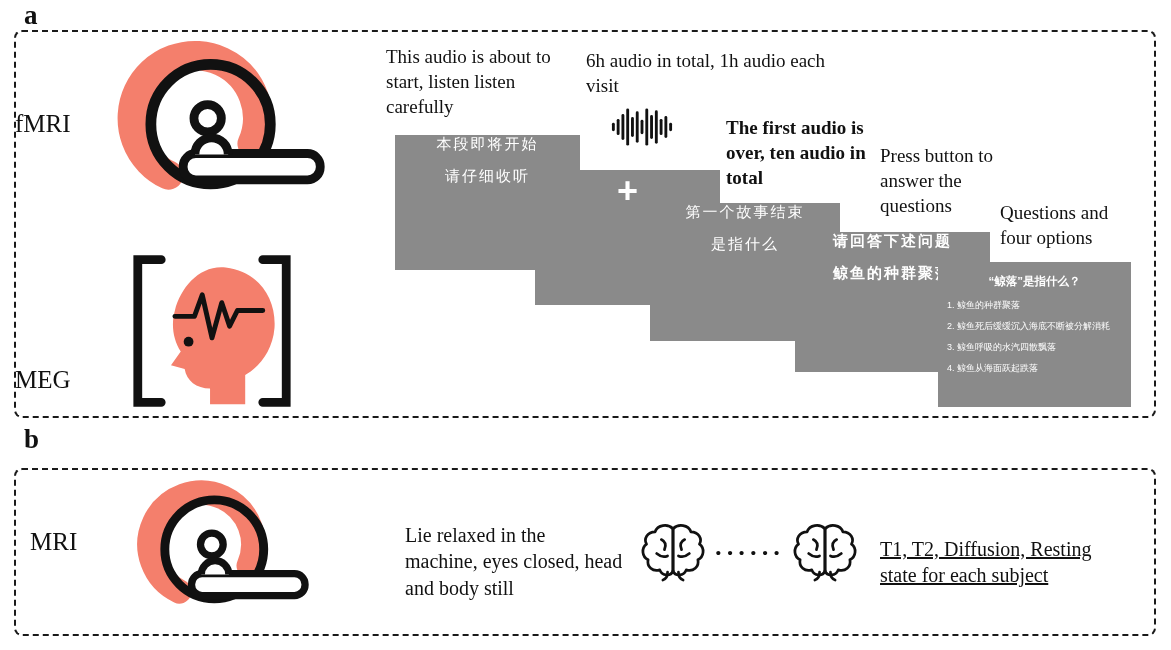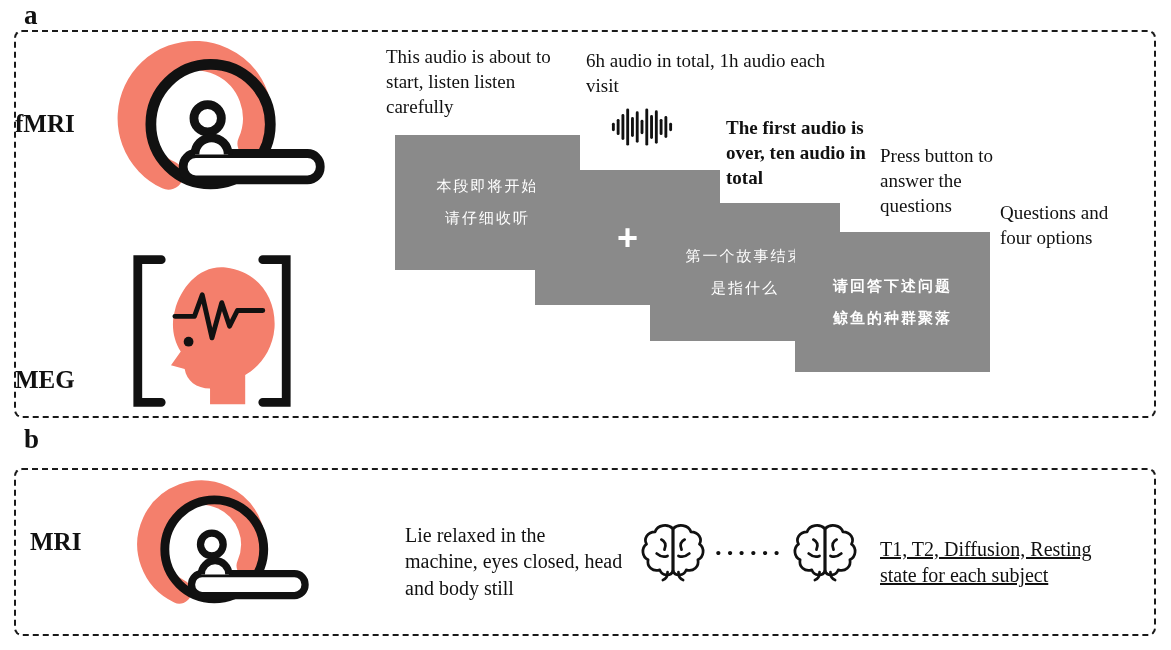--- a/index.html
+++ b/index.html
@@ -1,23 +1,23 @@
 <!DOCTYPE html>
 <html><head>
 <meta charset="utf-8">
 <style>
   html,body{margin:0;padding:0;background:#fff;}
   #figure{position:relative;width:1171px;height:650px;background:#fff;overflow:hidden;
           font-family:"Liberation Serif","DejaVu Serif",serif;color:#111;}
   .panel-letter{position:absolute;font-weight:bold;font-size:27px;}
   .panel-box{position:absolute;border:2px dashed #1a1a1a;border-radius:8px;box-sizing:border-box;}
-  .modality-label{position:absolute;font-weight:bold;font-size:25px;}
+  .modality-label{position:absolute;font-weight:normal;font-size:25px;}
   .caption{position:absolute;font-size:19px;line-height:1.32;z-index:10;}
   .slide{position:absolute;background:#8a8a8a;display:flex;flex-direction:column;
-         align-items:center;justify-content:center;color:#fff;}
+         align-items:center;justify-content:flex-start;color:#fff;}
   .slide .zh{font-family:"Liberation Sans",sans-serif;letter-spacing:2px;font-size:15px;}
   .slide .zh+.zh{margin-top:13px;}
   .fixation{font-size:36px;font-weight:bold;font-family:"Liberation Sans",sans-serif;}
   .qslide{justify-content:flex-start;align-items:stretch;padding:12px 9px;box-sizing:border-box;}
   .qtitle{font-family:"Liberation Sans",sans-serif;font-size:11.5px;text-align:center;
           font-weight:bold;margin-bottom:10px;}
   .qopt{font-family:"Liberation Sans",sans-serif;font-size:9px;margin-bottom:8px;text-align:left;}
   .icon{position:absolute;}
   .icon svg{display:block;width:100%;height:100%;}
   .dots{position:absolute;font-size:26px;font-weight:bold;letter-spacing:3px;color:#111;}
@@ -93,20 +93,27 @@
   <div class="slide" style="left:650px;top:203px;width:190px;height:138px;z-index:3;">
     <div class="zh">第一个故事结束</div>
     <div class="zh">是指什么</div>
   </div>
 
   <div class="slide" style="left:795px;top:232px;width:195px;height:140px;z-index:4;font-weight:bold;">
     <div class="zh">请回答下述问题</div>
     <div class="zh">鲸鱼的种群聚落</div>
   </div>
 
+  <div class="slide qslide" style="left:938px;top:262px;width:193px;height:145px;z-index:5;">
+    <div class="qtitle">“鲸落”是指什么？</div>
+    <div class="qopt">1. 鲸鱼的种群聚落</div>
+    <div class="qopt">2. 鲸鱼死后缓缓沉入海底不断被分解消耗</div>
+    <div class="qopt">3. 鲸鱼呼吸的水汽四散飘落</div>
+    <div class="qopt">4. 鲸鱼从海面跃起跌落</div>
+  </div>
 
   <div class="panel-letter" style="left:24px;top:424px;">b</div>
   <div class="panel-box" style="left:14px;top:468px;width:1142px;height:168px;"></div>
 
   <div class="modality-label" style="left:30px;top:528px;">MRI</div>
 
   <div class="icon" style="left:110px;top:478px;width:215px;height:154px;">
     <svg viewBox="0 0 240 190">
       <circle cx="100" cy="82" r="64" fill="none" stroke="#f47f6c" stroke-width="30" stroke-dasharray="300 102" stroke-linecap="round" transform="rotate(115 100 82)"></circle>
       <circle cx="116" cy="88" r="61" fill="none" stroke="#111" stroke-width="11"></circle>

